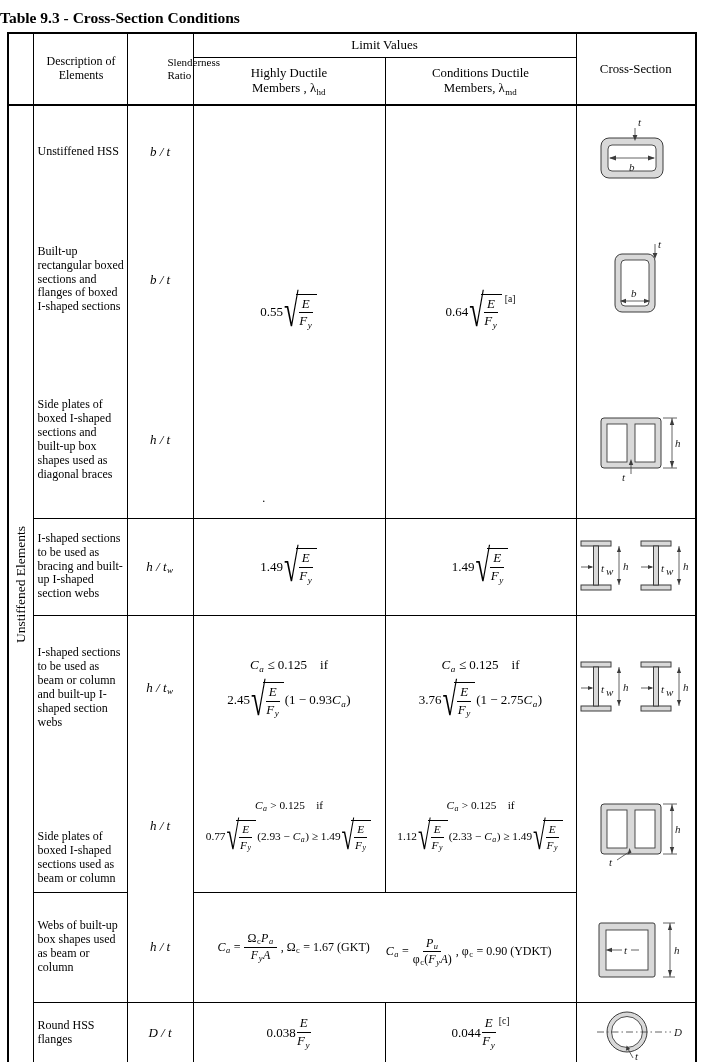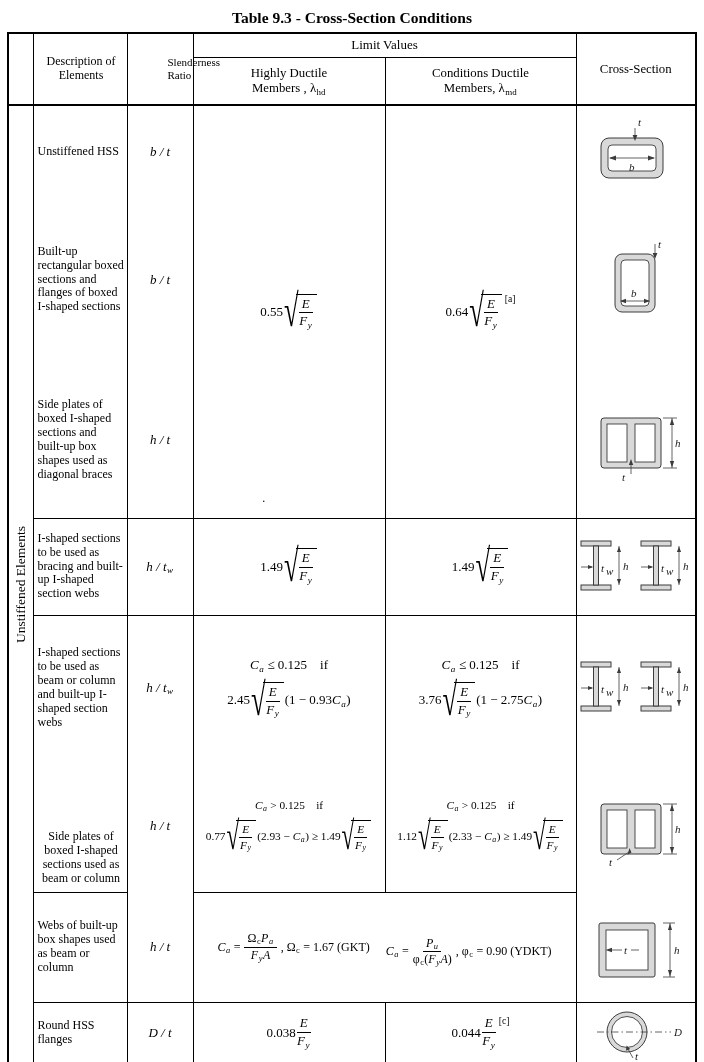--- a/index.html
+++ b/index.html
@@ -1,26 +1,26 @@
 <!DOCTYPE html>
 <html><head>
 <meta charset="utf-8">
 <style>
   html,body{margin:0;padding:0;background:#fff;}
   body{width:704px;height:1062px;font-family:"Liberation Serif",serif;color:#000;-webkit-font-smoothing:none;}
-  .title{ text-align:center;font-weight:bold;font-size:15.5px;padding:9px 0 5px 0;}
+  .title{ font-weight:bold;font-size:15.5px;padding:9px 0 5px 0;}
   table{border-collapse:collapse;table-layout:fixed;width:688px;margin-left:7px;border:2.2px solid #000;}
   td{border:1px solid #000;padding:1px 2px;vertical-align:middle;font-size:12.6px;}
   td.hdr{ text-align:center;margin-left:47px;}
   .hdrB{border-bottom:2.6px solid #000 !important;}
   .desc{text-align:left;padding-left:4px;line-height:1.16;font-size:12px;}
   .cen{text-align:center;}
   .nb{border-bottom:none !important;}
   .nt{border-top:none !important;}
-  .vbot{vertical-align:bottom;padding-bottom:6px;text-align:center;}
+  .vbot{vertical-align:bottom;padding-bottom:6px;}
   .it{font-style:italic;}
   .small1{font-size:11px;line-height:1.15;padding-left:40px;}
   .rotcell{text-align:center;}
   .rot{writing-mode:vertical-rl;transform:rotate(180deg);white-space:nowrap;font-size:13.5px;margin:0 auto;}
   
   .fline{display:flex;align-items:center;justify-content:center;font-size:13px;font-style:normal;}
   .fline + .fline{margin-top:9px;justify-content:center;}
   .fsm{font-size:11.3px;}
   .fpair{display:flex;align-items:center;justify-content:center;gap:16px;font-size:12px;}
   .ssub{font-size:.7em;position:relative;top:.38em;font-style:italic;margin:0 .5px;}

